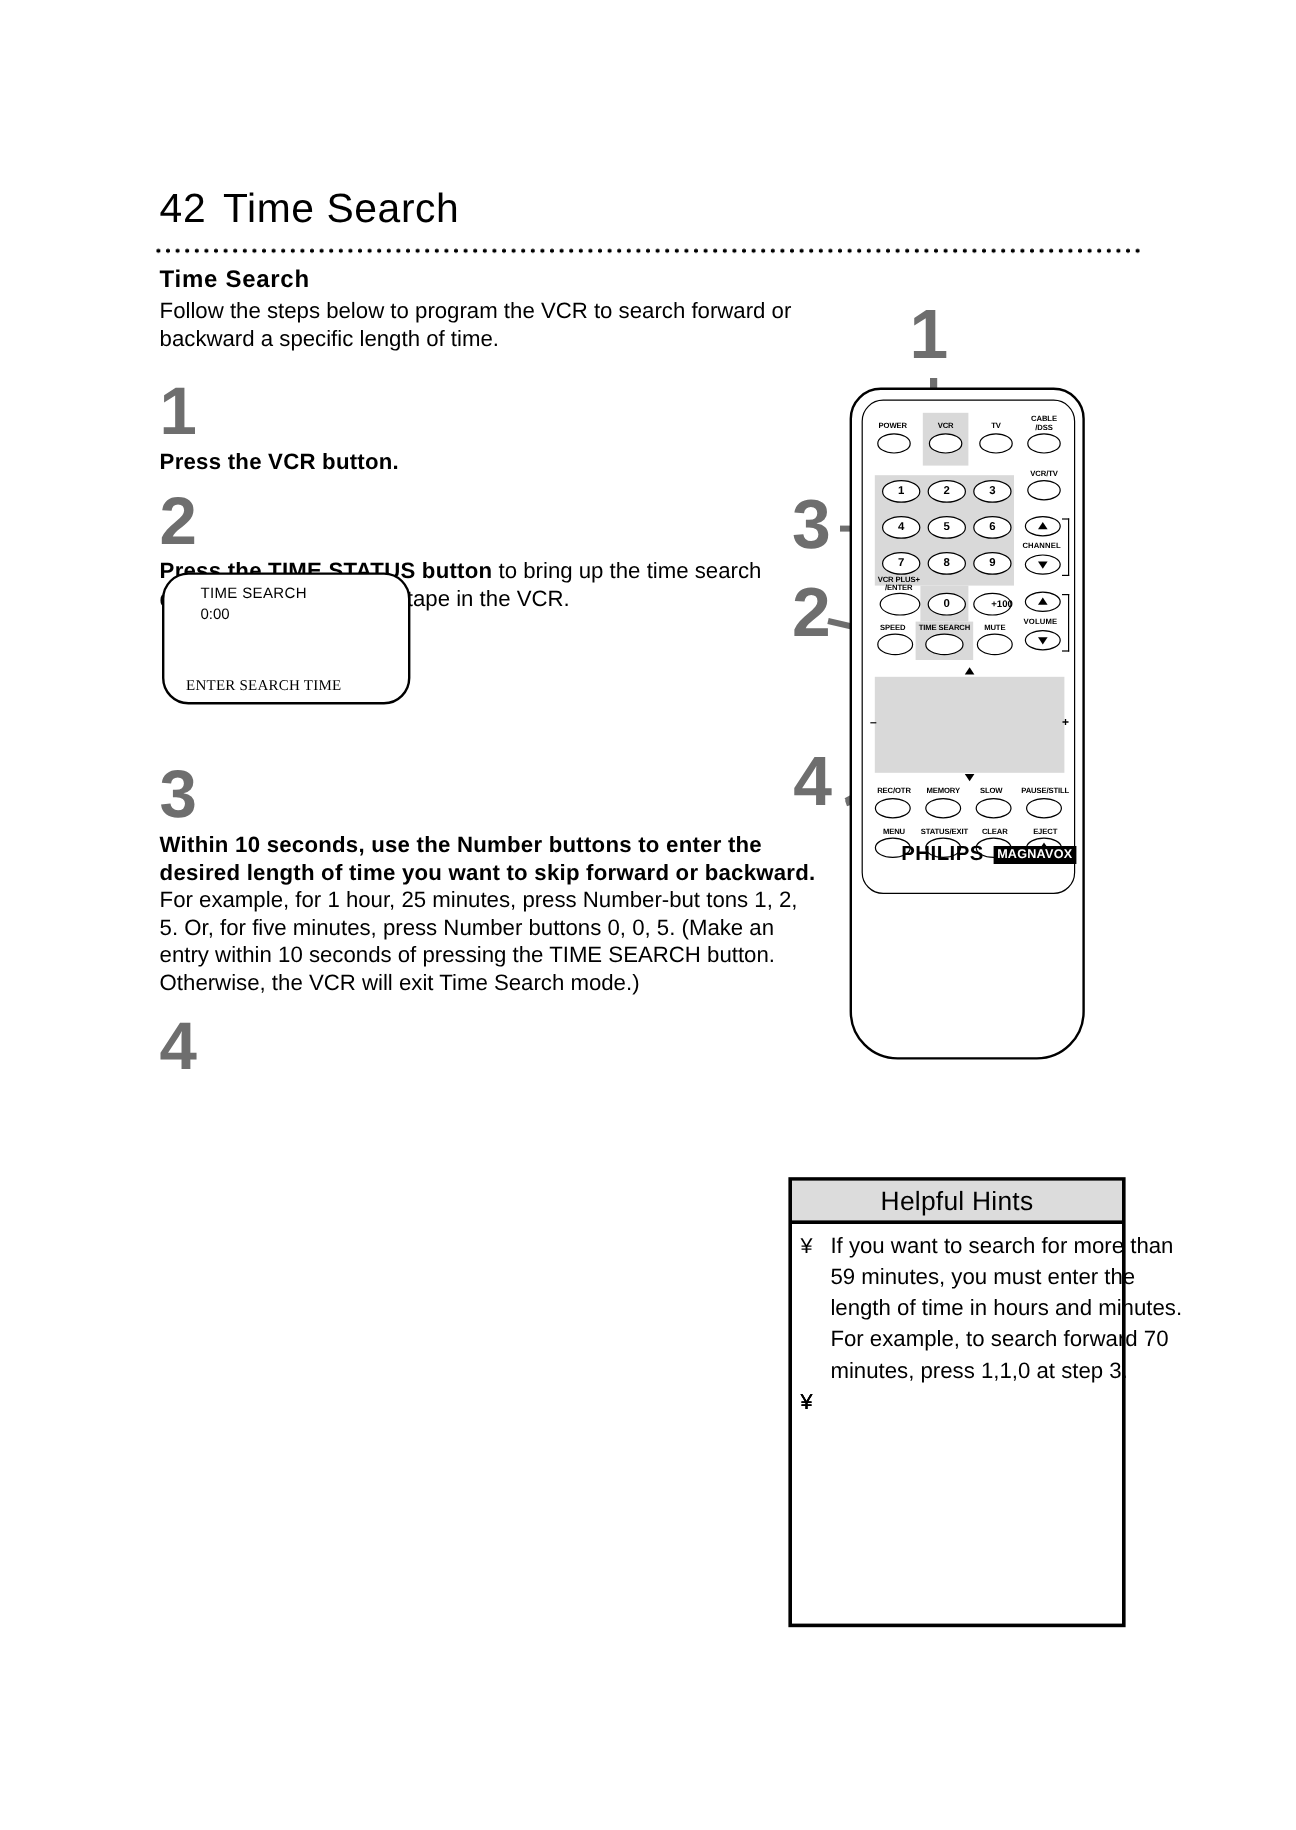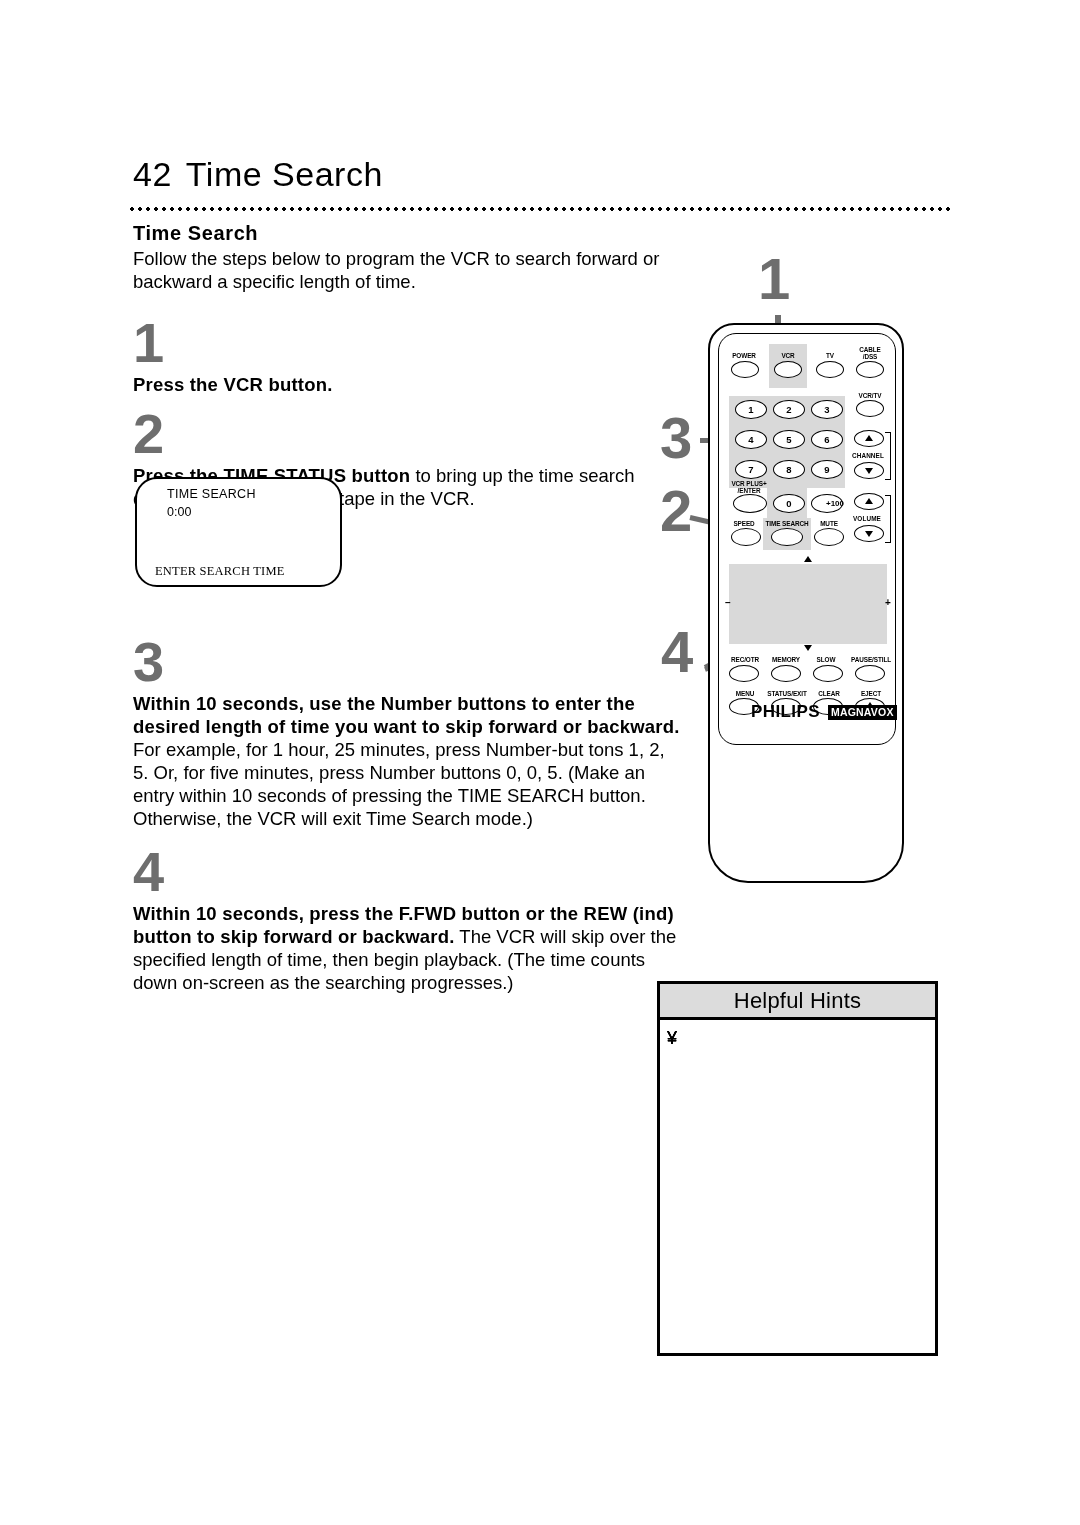--- a/index.html
+++ b/index.html
@@ -308,21 +308,20 @@
 
   <div style="height:128px;"></div>
 
   <div class="step-block" style="margin-top:0px;">
     <div class="step-num">3</div>
     <p class="body-text"><b>Within 10 seconds, use the Number buttons to enter the desired length of time you want to skip forward or backward.</b><span> For example, for 1 hour, 25 minutes, press Number-but tons 1, 2, 5. Or, for five minutes, press Number buttons 0, 0, 5. (Make an entry within 10 seconds of pressing the TIME SEARCH button. Otherwise, the VCR will exit Time Search mode.)</span></p>
   </div>
 
   <div class="step-block" style="margin-top:18px;">
     <div class="step-num">4</div>
-    <p class="body-text"><b>Within 10 seconds, press the F.FWD button or the REW (ind) button to skip forward or backward.</b><span> The VCR will skip over the specified length of time, then begin playback. (The time counts down on-screen as the searching progresses.)</span></p>
   </div>
 
 </div>
 
 <div id="osd-box">
   <div id="osd-title">TIME SEARCH</div>
   <div id="osd-time">0:00</div>
   <div id="osd-footer">ENTER SEARCH TIME</div>
 </div>
 
@@ -459,20 +458,25 @@
   </div>
 </div>
 
 <div id="hints-box">
   <div id="hints-header">
     <span>Helpful Hints</span>
   </div>
   <ul id="hints-list">
     <li>
       <span class="bullet">¥</span>
+      <span class="htext">If you want to search for more than
+59 minutes, you must enter the
+length of time in hours and minutes.
+For example, to search forward 70
+minutes, press 1,1,0 at step 3.</span>
     </li>
     <li>
       <span class="bullet">¥</span>
     </li>
     <li>
       <span class="bullet">¥</span>
     </li>
     <li>
       <span class="bullet">¥</span>
     </li>

